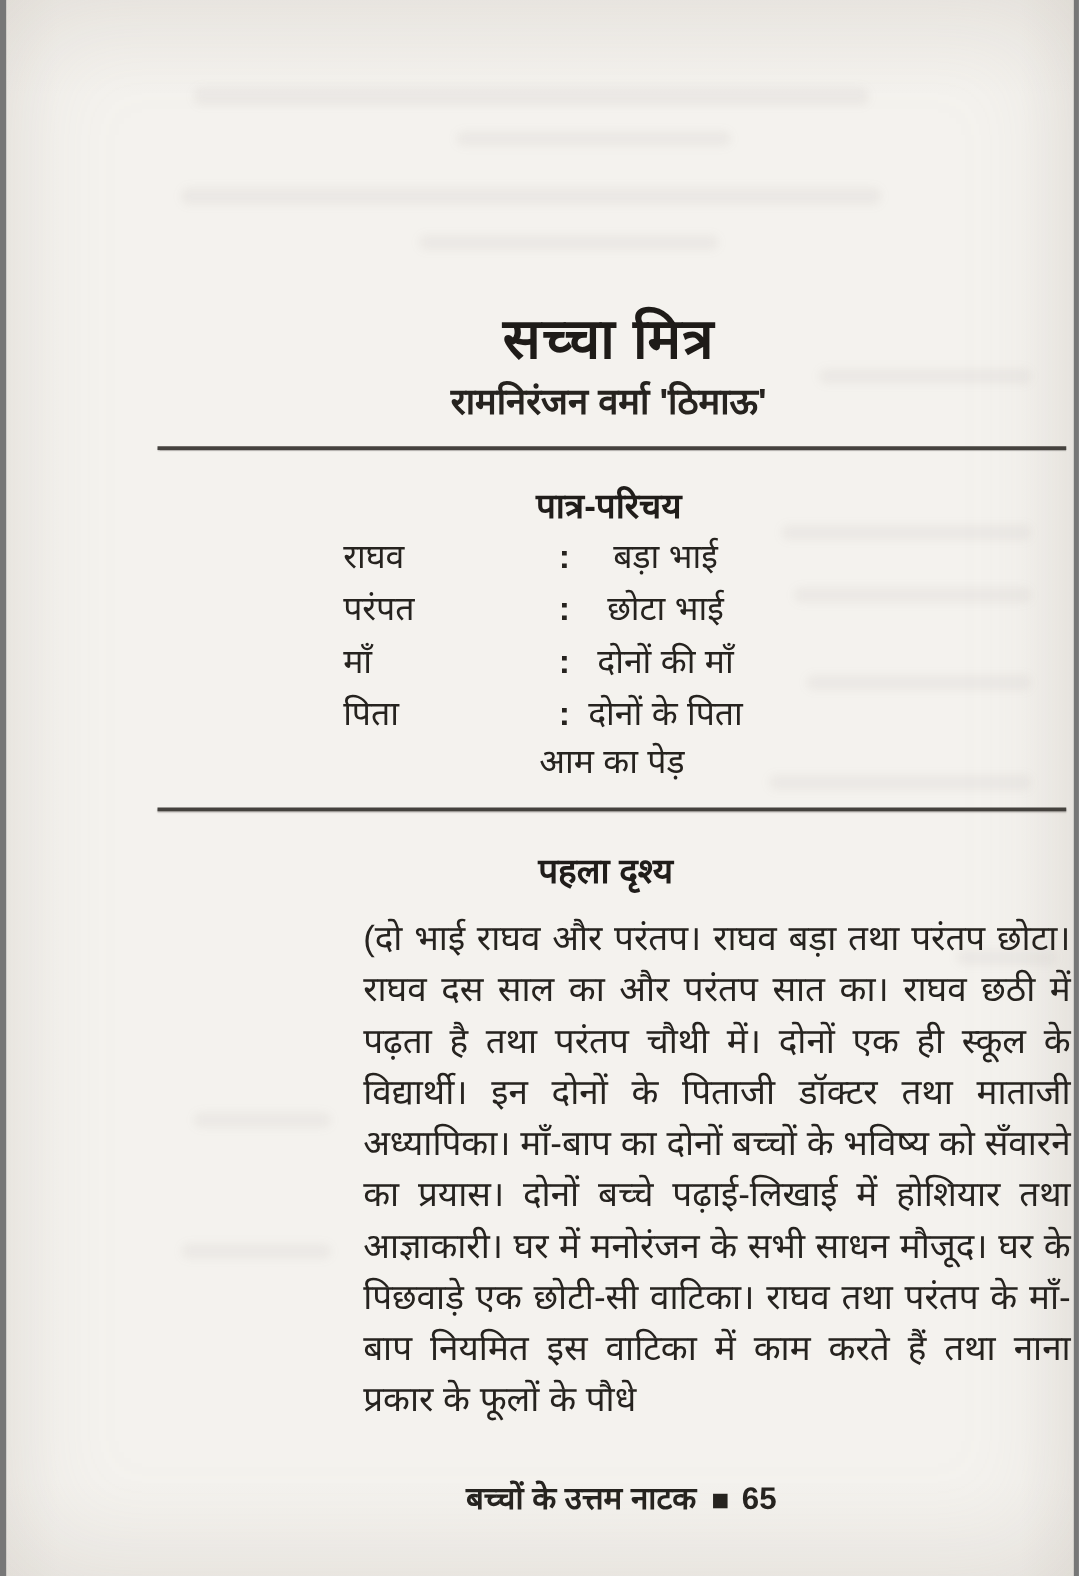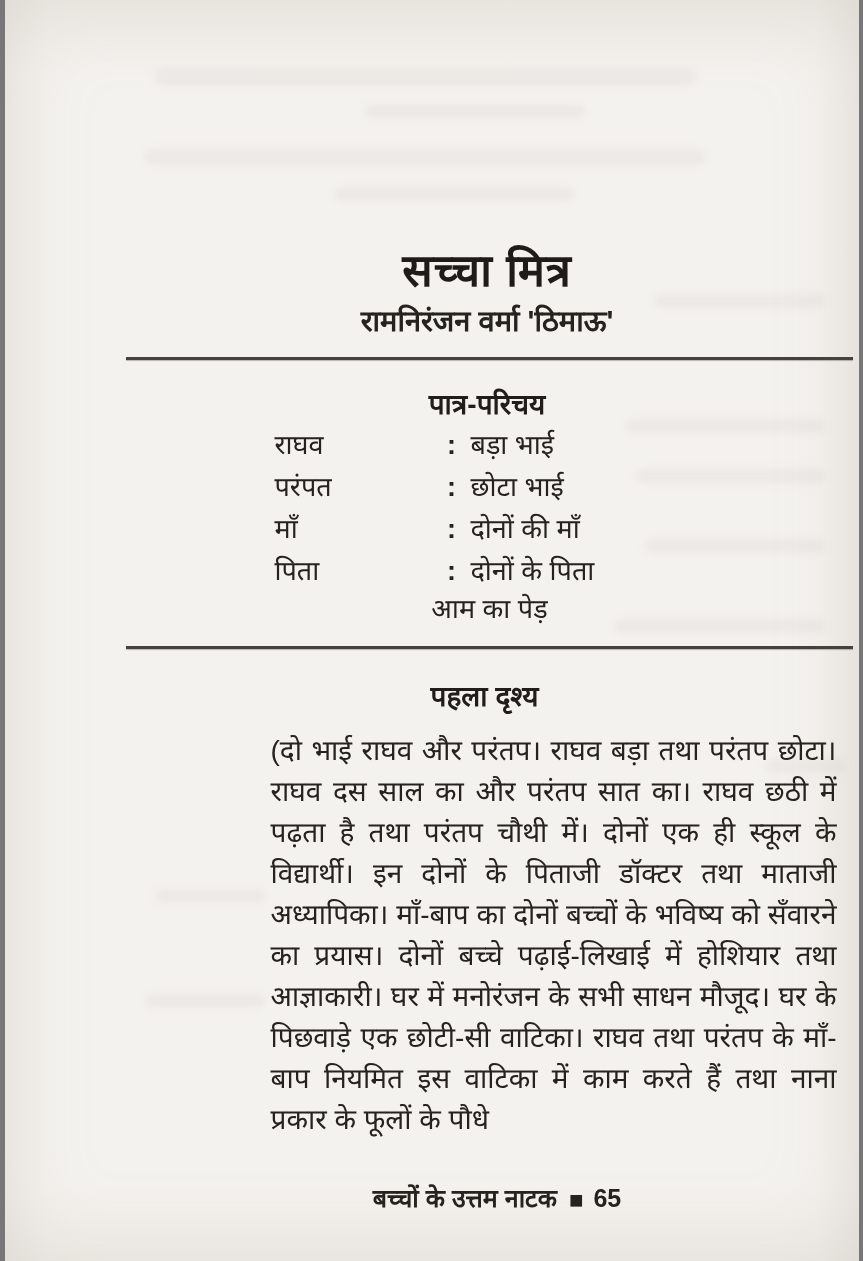--- a/index.html
+++ b/index.html
@@ -76,21 +76,21 @@
     left: 270px;
     display: grid;
     grid-template-columns: 158px 38px auto;
     row-gap: 0;
     font-size: 27px;
     line-height: 42px;
     color: #26231f;
   }
   .cast-name { text-align: left; }
   .cast-colon { text-align: center; font-weight: bold; }
-  .cast-role { text-align: left; }
+  .cast-role { text-align: center; }
   .cast-extra {
     position: absolute;
     top: 588px;
     left: 60px;
     width: 850px;
     text-align: center;
     font-size: 27px;
     line-height: 42px;
     color: #26231f;
   }
@@ -100,21 +100,21 @@
     left: 60px;
     width: 840px;
     text-align: center;
     font-size: 28px;
     font-weight: bold;
     color: #201d1a;
   }
   .scene-text {
     position: absolute;
     top: 730px;
-    left: 266px;
+    left: 286px;
     width: 566px;
     font-size: 28px;
     line-height: 41px;
     text-align: justify;
     color: #26231f;
   }
   .footer {
     position: absolute;
     top: 1180px;
     left: 60px;

